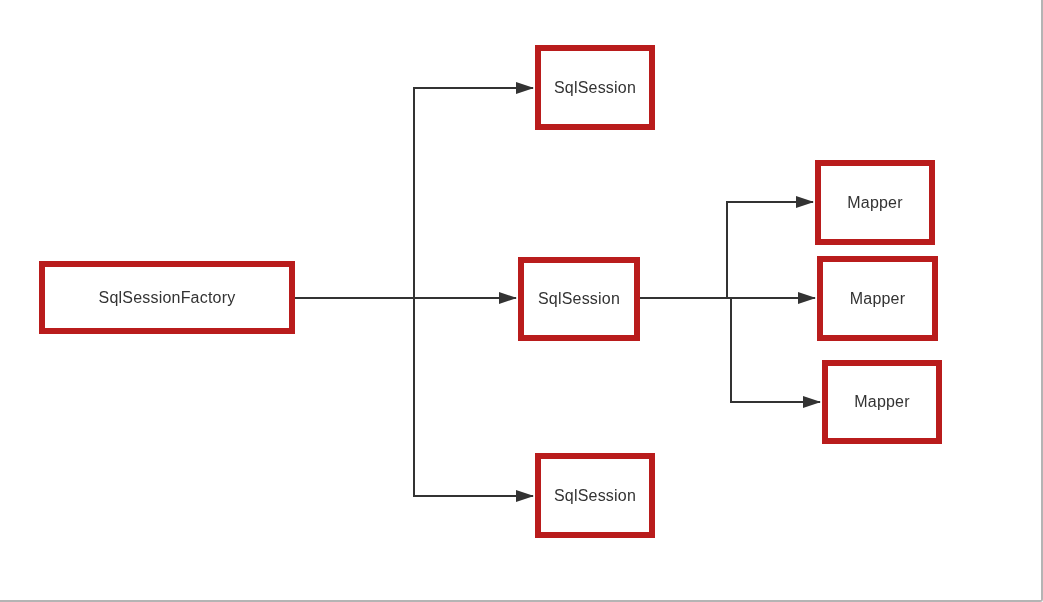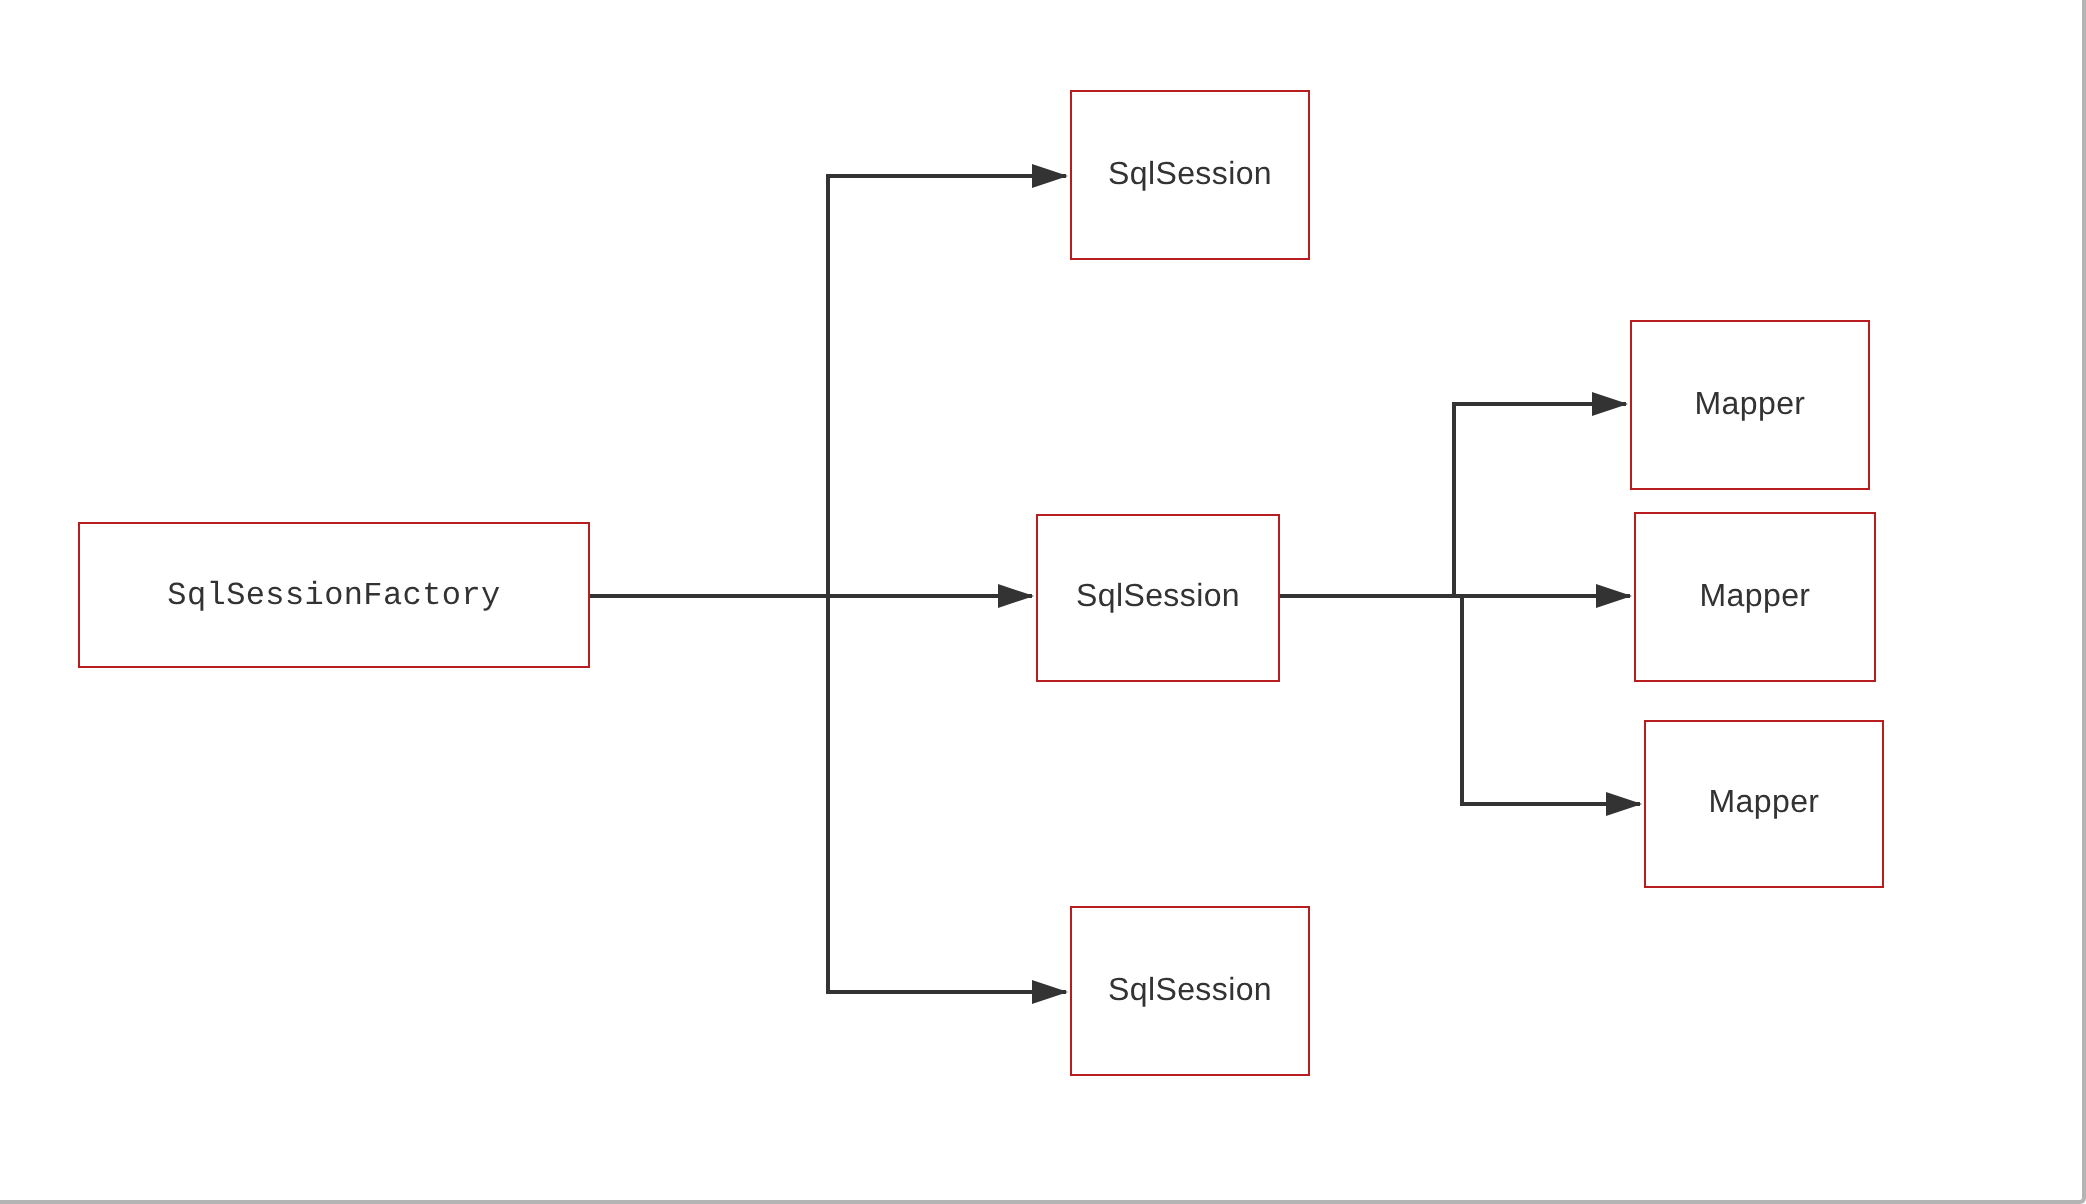--- a/index.html
+++ b/index.html
@@ -22,32 +22,32 @@
   svg.wires {
     position: absolute;
     left: 0; top: 0;
     width: 1043px;
     height: 602px;
     pointer-events: none;
   }
   .node {
     position: absolute;
     background: #ffffff;
-    border: 1px solid #b91c1c;
+    border: 6px solid #b91c1c;
     display: flex;
     align-items: center;
     justify-content: center;
     color: #333333;
     font-size: 16px;
     font-weight: 400;
     letter-spacing: 0.2px;
     white-space: nowrap;
   }
   
-  .node-factory        { left: 39px;  top: 261px; width: 256px; height: 73px; font-family: Liberation Mono, monospace; }
+  .node-factory        { left: 39px;  top: 261px; width: 256px; height: 73px; }
   .node-session-top    { left: 535px; top: 45px;  width: 120px; height: 85px; }
   .node-session-middle { left: 518px; top: 257px; width: 122px; height: 84px; }
   .node-session-bottom { left: 535px; top: 453px; width: 120px; height: 85px; }
   .node-mapper-top     { left: 815px; top: 160px; width: 120px; height: 85px; }
   .node-mapper-middle  { left: 817px; top: 256px; width: 121px; height: 85px; }
   .node-mapper-bottom  { left: 822px; top: 360px; width: 120px; height: 84px; }
 </style>
 </head>
 <body>
 

